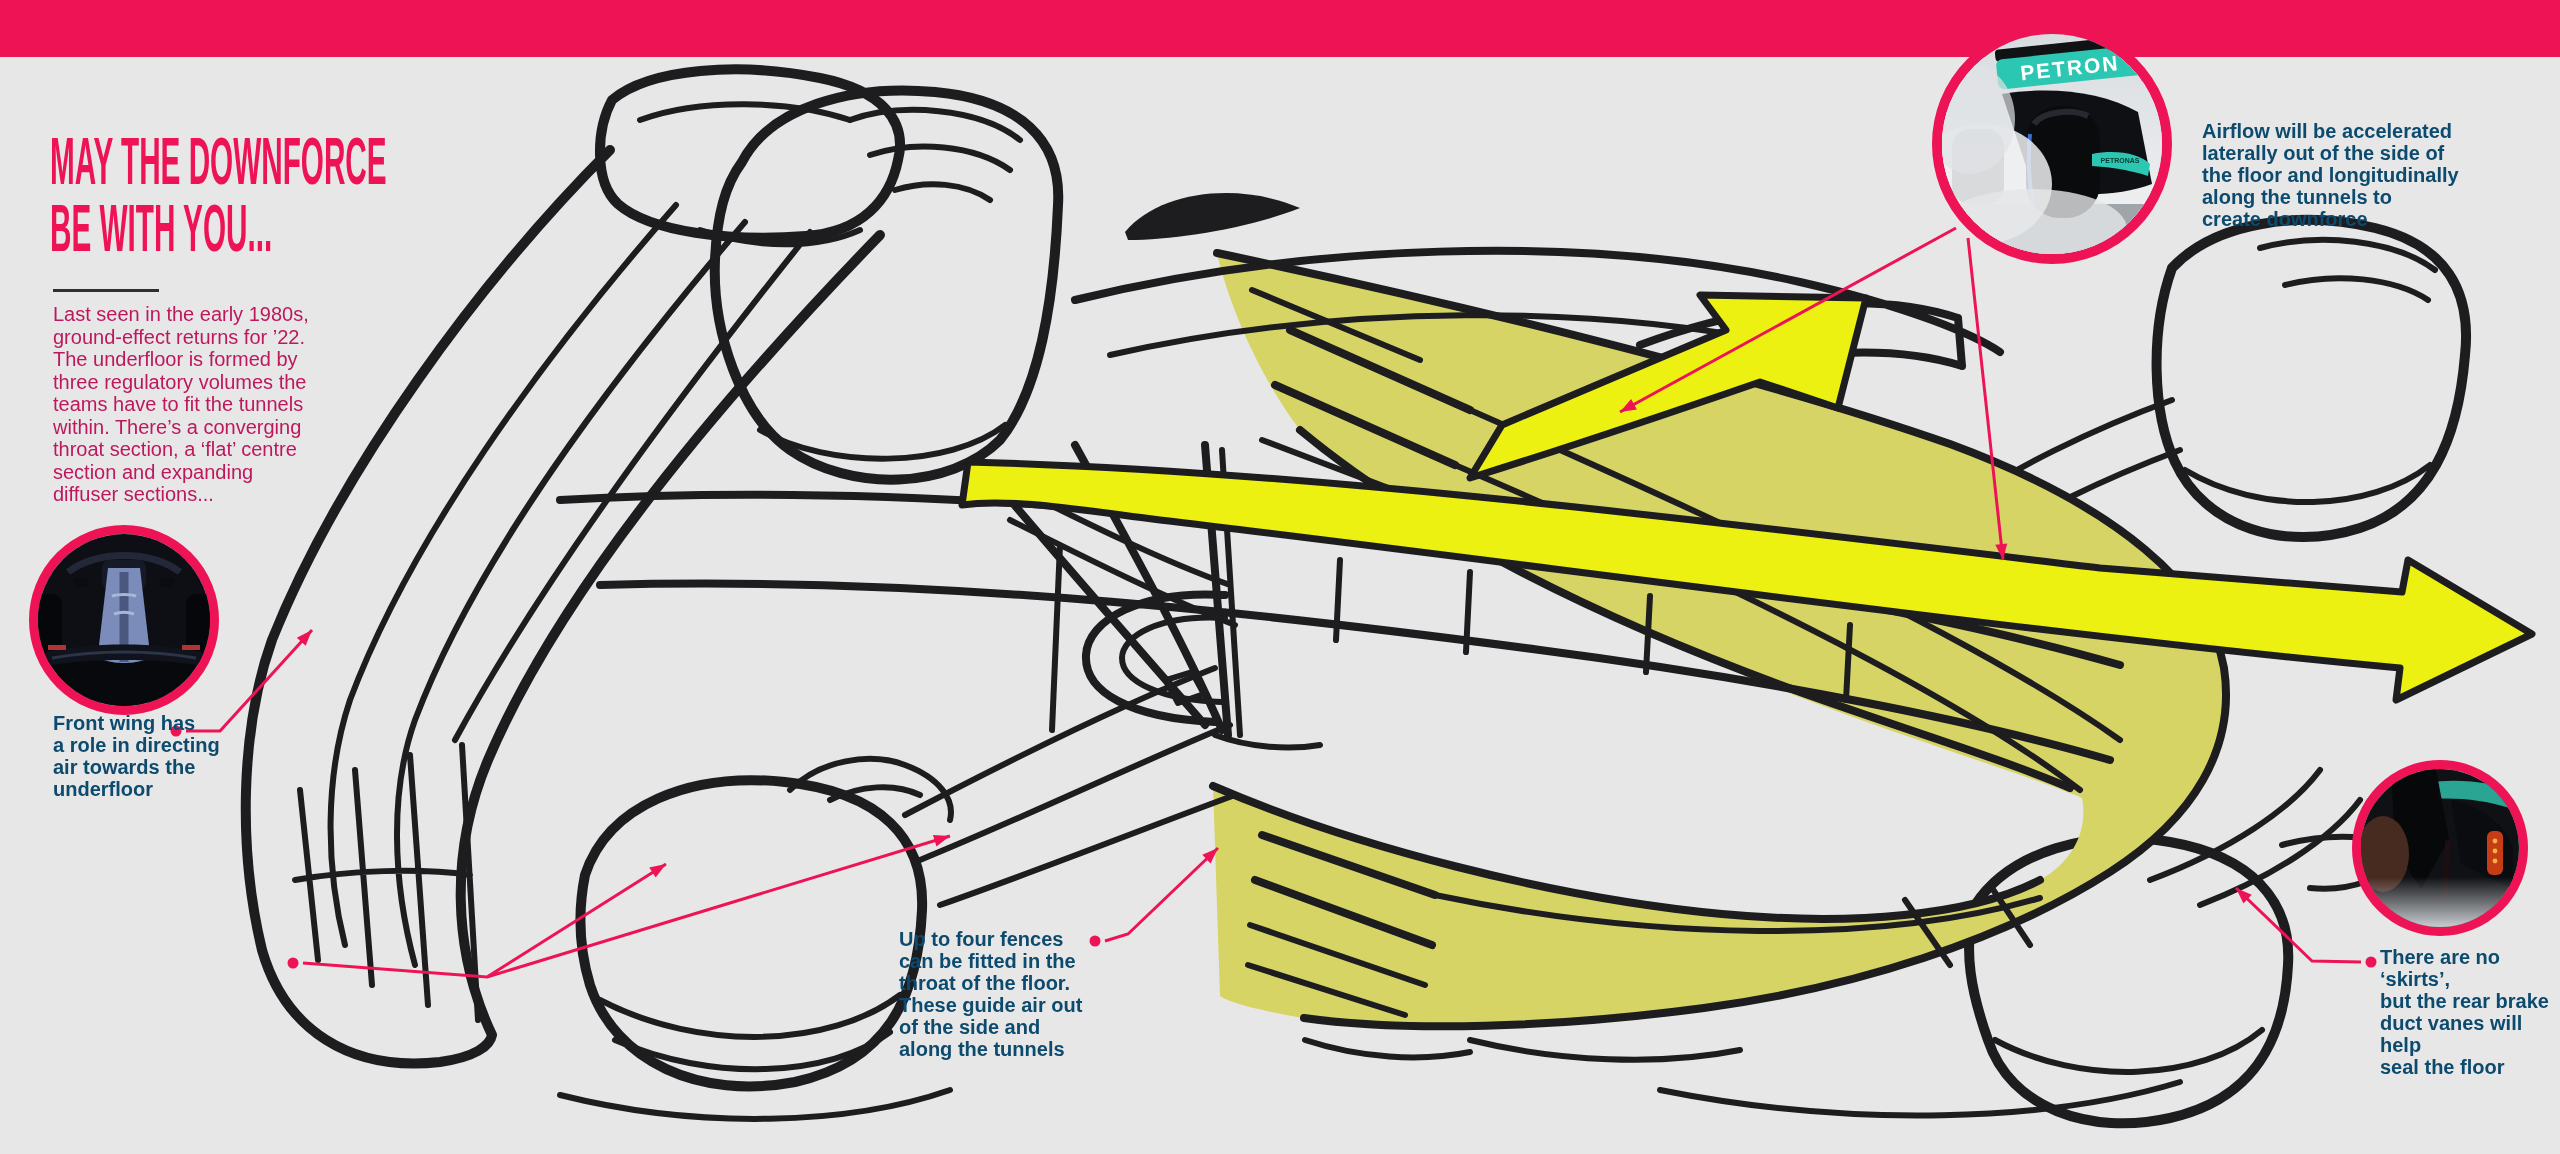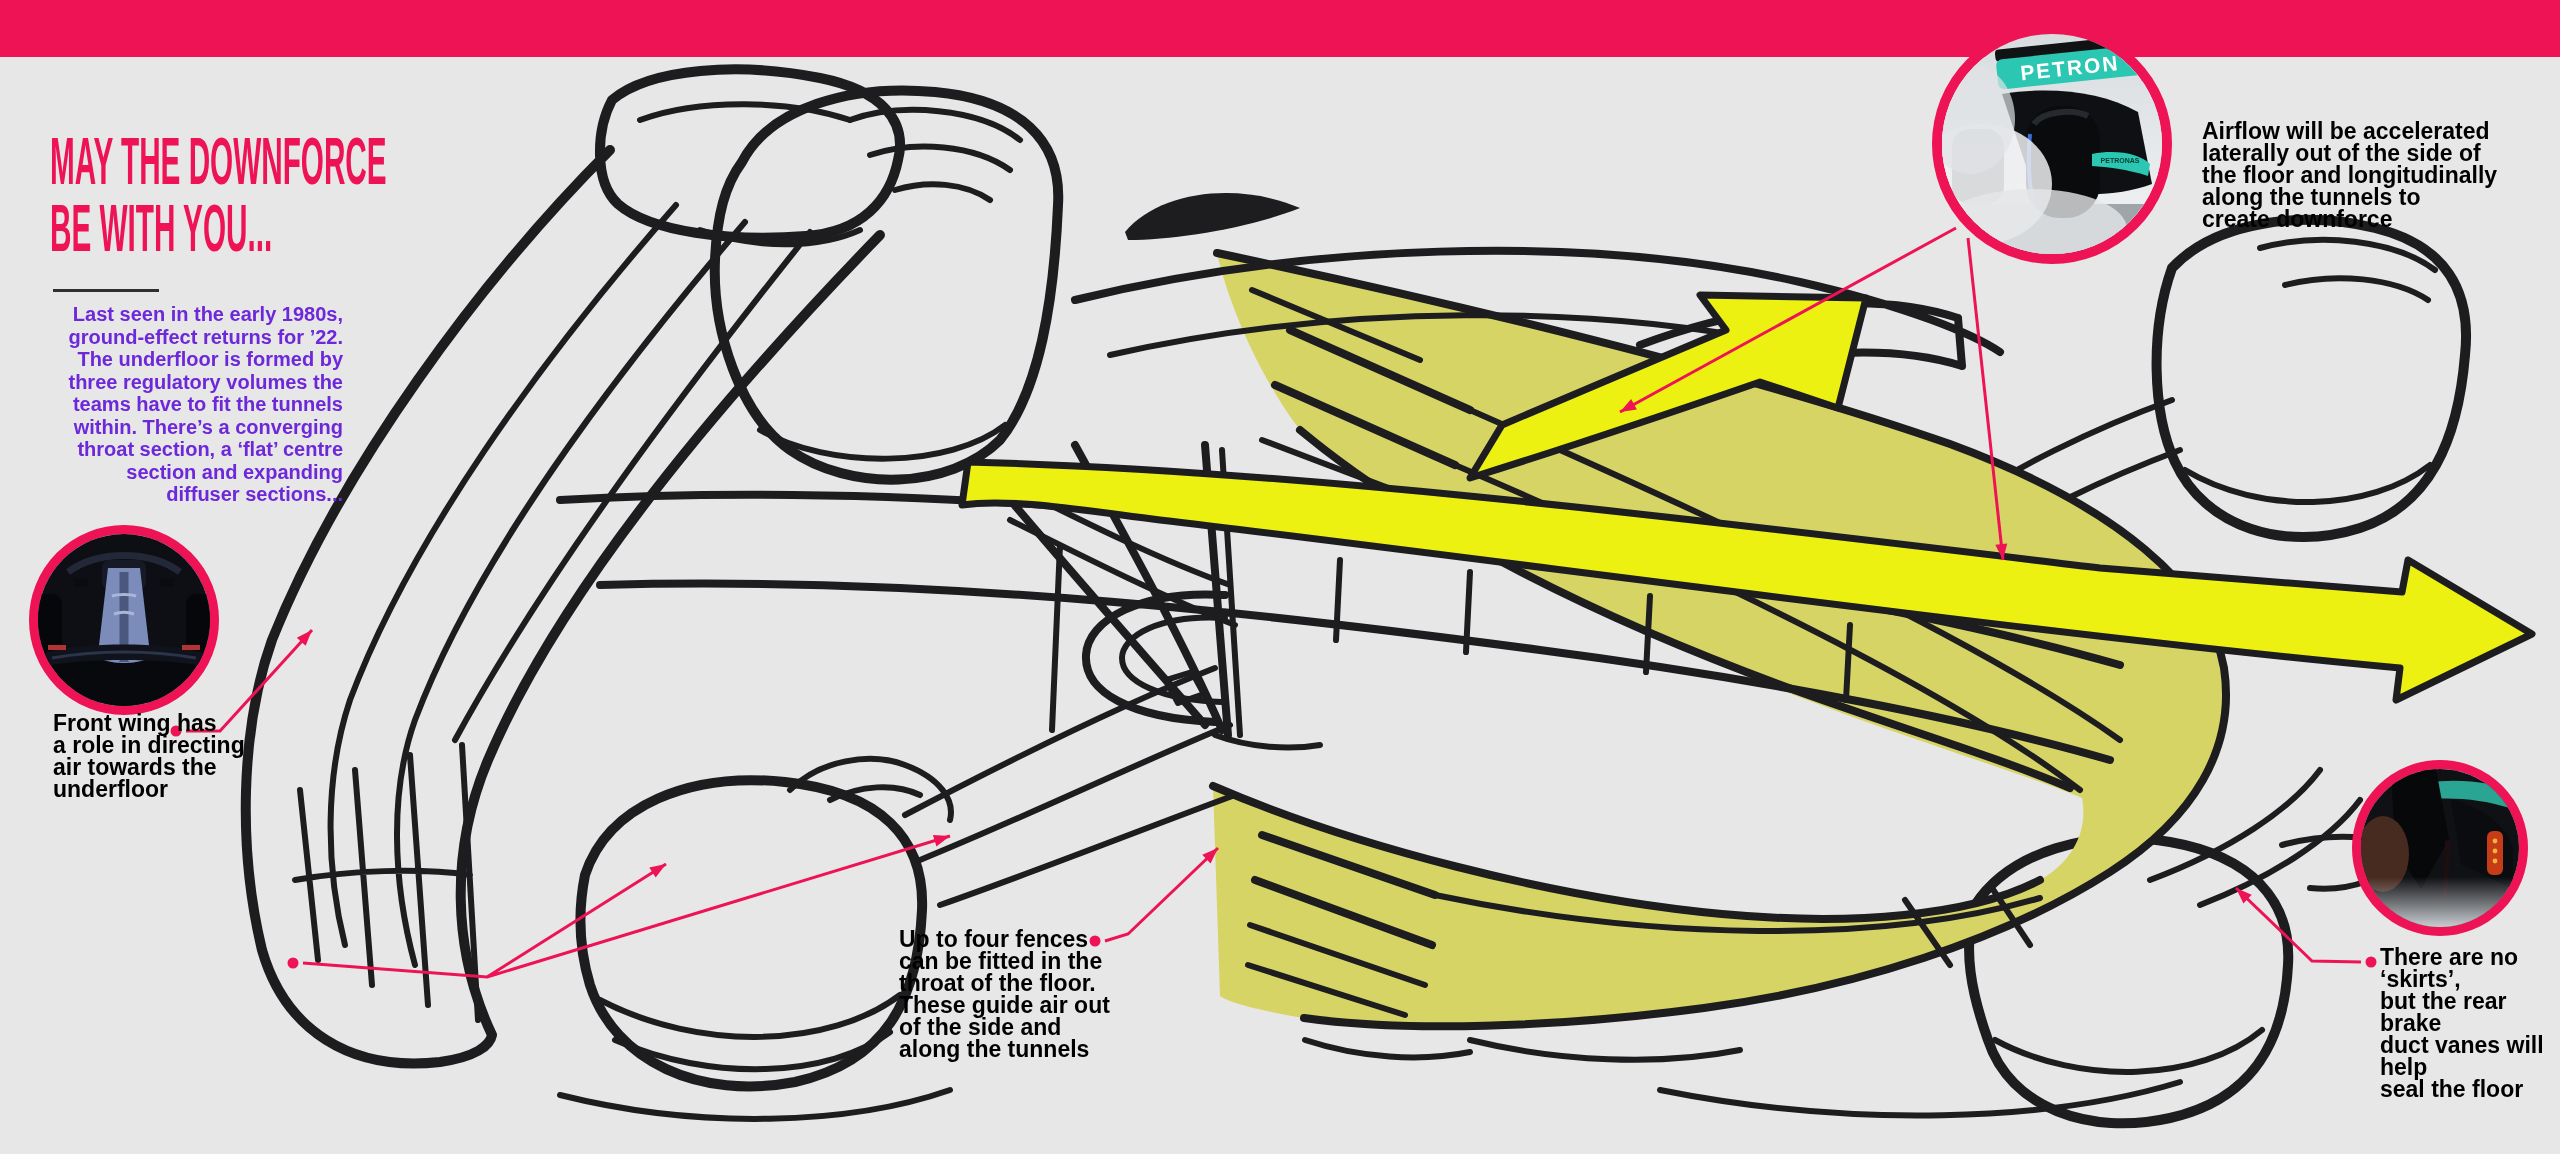--- a/index.html
+++ b/index.html
@@ -4,23 +4,23 @@
 <style>
   html,body{margin:0;padding:0;background:#e7e7e8;}
   .stage{position:relative;width:2560px;height:1154px;overflow:hidden;
          font-family:"Liberation Sans",sans-serif;background:#e7e7e8;}
   .topbar{position:absolute;left:0;top:0;width:2560px;height:57px;background:#ED1355;z-index:1;}
   .headline{position:absolute;left:50px;top:128px;z-index:4;color:#ED1355;
             font-weight:bold;font-size:66px;line-height:67px;letter-spacing:0;
             transform:scaleX(0.45);transform-origin:left top;white-space:nowrap;}
   .rule{position:absolute;left:53px;top:289px;width:106px;height:3px;background:#2f2f31;z-index:4;}
   .intro{position:absolute;left:53px;top:303px;width:290px;z-index:4;
-         font-size:20px;line-height:22.5px;font-weight:bold;color:#6d28d9;white-space:pre-line;text-align:right;}
-  .caption{position:absolute;z-index:4;font-size:23px;line-height:22px;font-weight:bold;
-           color:#000000;white-space:pre-line;}
+         font-size:20px;line-height:22.5px;font-weight:normal;color:#be185d;white-space:pre-line;}
+  .caption{position:absolute;z-index:4;font-size:20px;line-height:22px;font-weight:bold;
+           color:#0c4a6e;white-space:pre-line;}
   #cap-front-wing{left:53px;top:712px;}
   #cap-brake-ducts{left:133px;top:948px;}
   #cap-fences{left:899px;top:928px;}
   #cap-airflow{left:2202px;top:120px;}
   #cap-skirts{left:2380px;top:946px;}
   .photo{position:absolute;border-radius:50%;overflow:hidden;z-index:3;box-sizing:border-box;}
   .photo svg{display:block;}
   #photo-front-wing{left:29px;top:525px;width:190px;height:190px;border:9px solid #ED1355;}
   #photo-mercedes{left:1932px;top:24px;width:240px;height:240px;border:10px solid #ED1355;}
   #photo-brake-duct{left:2352px;top:760px;width:176px;height:176px;border:9px solid #ED1355;}

